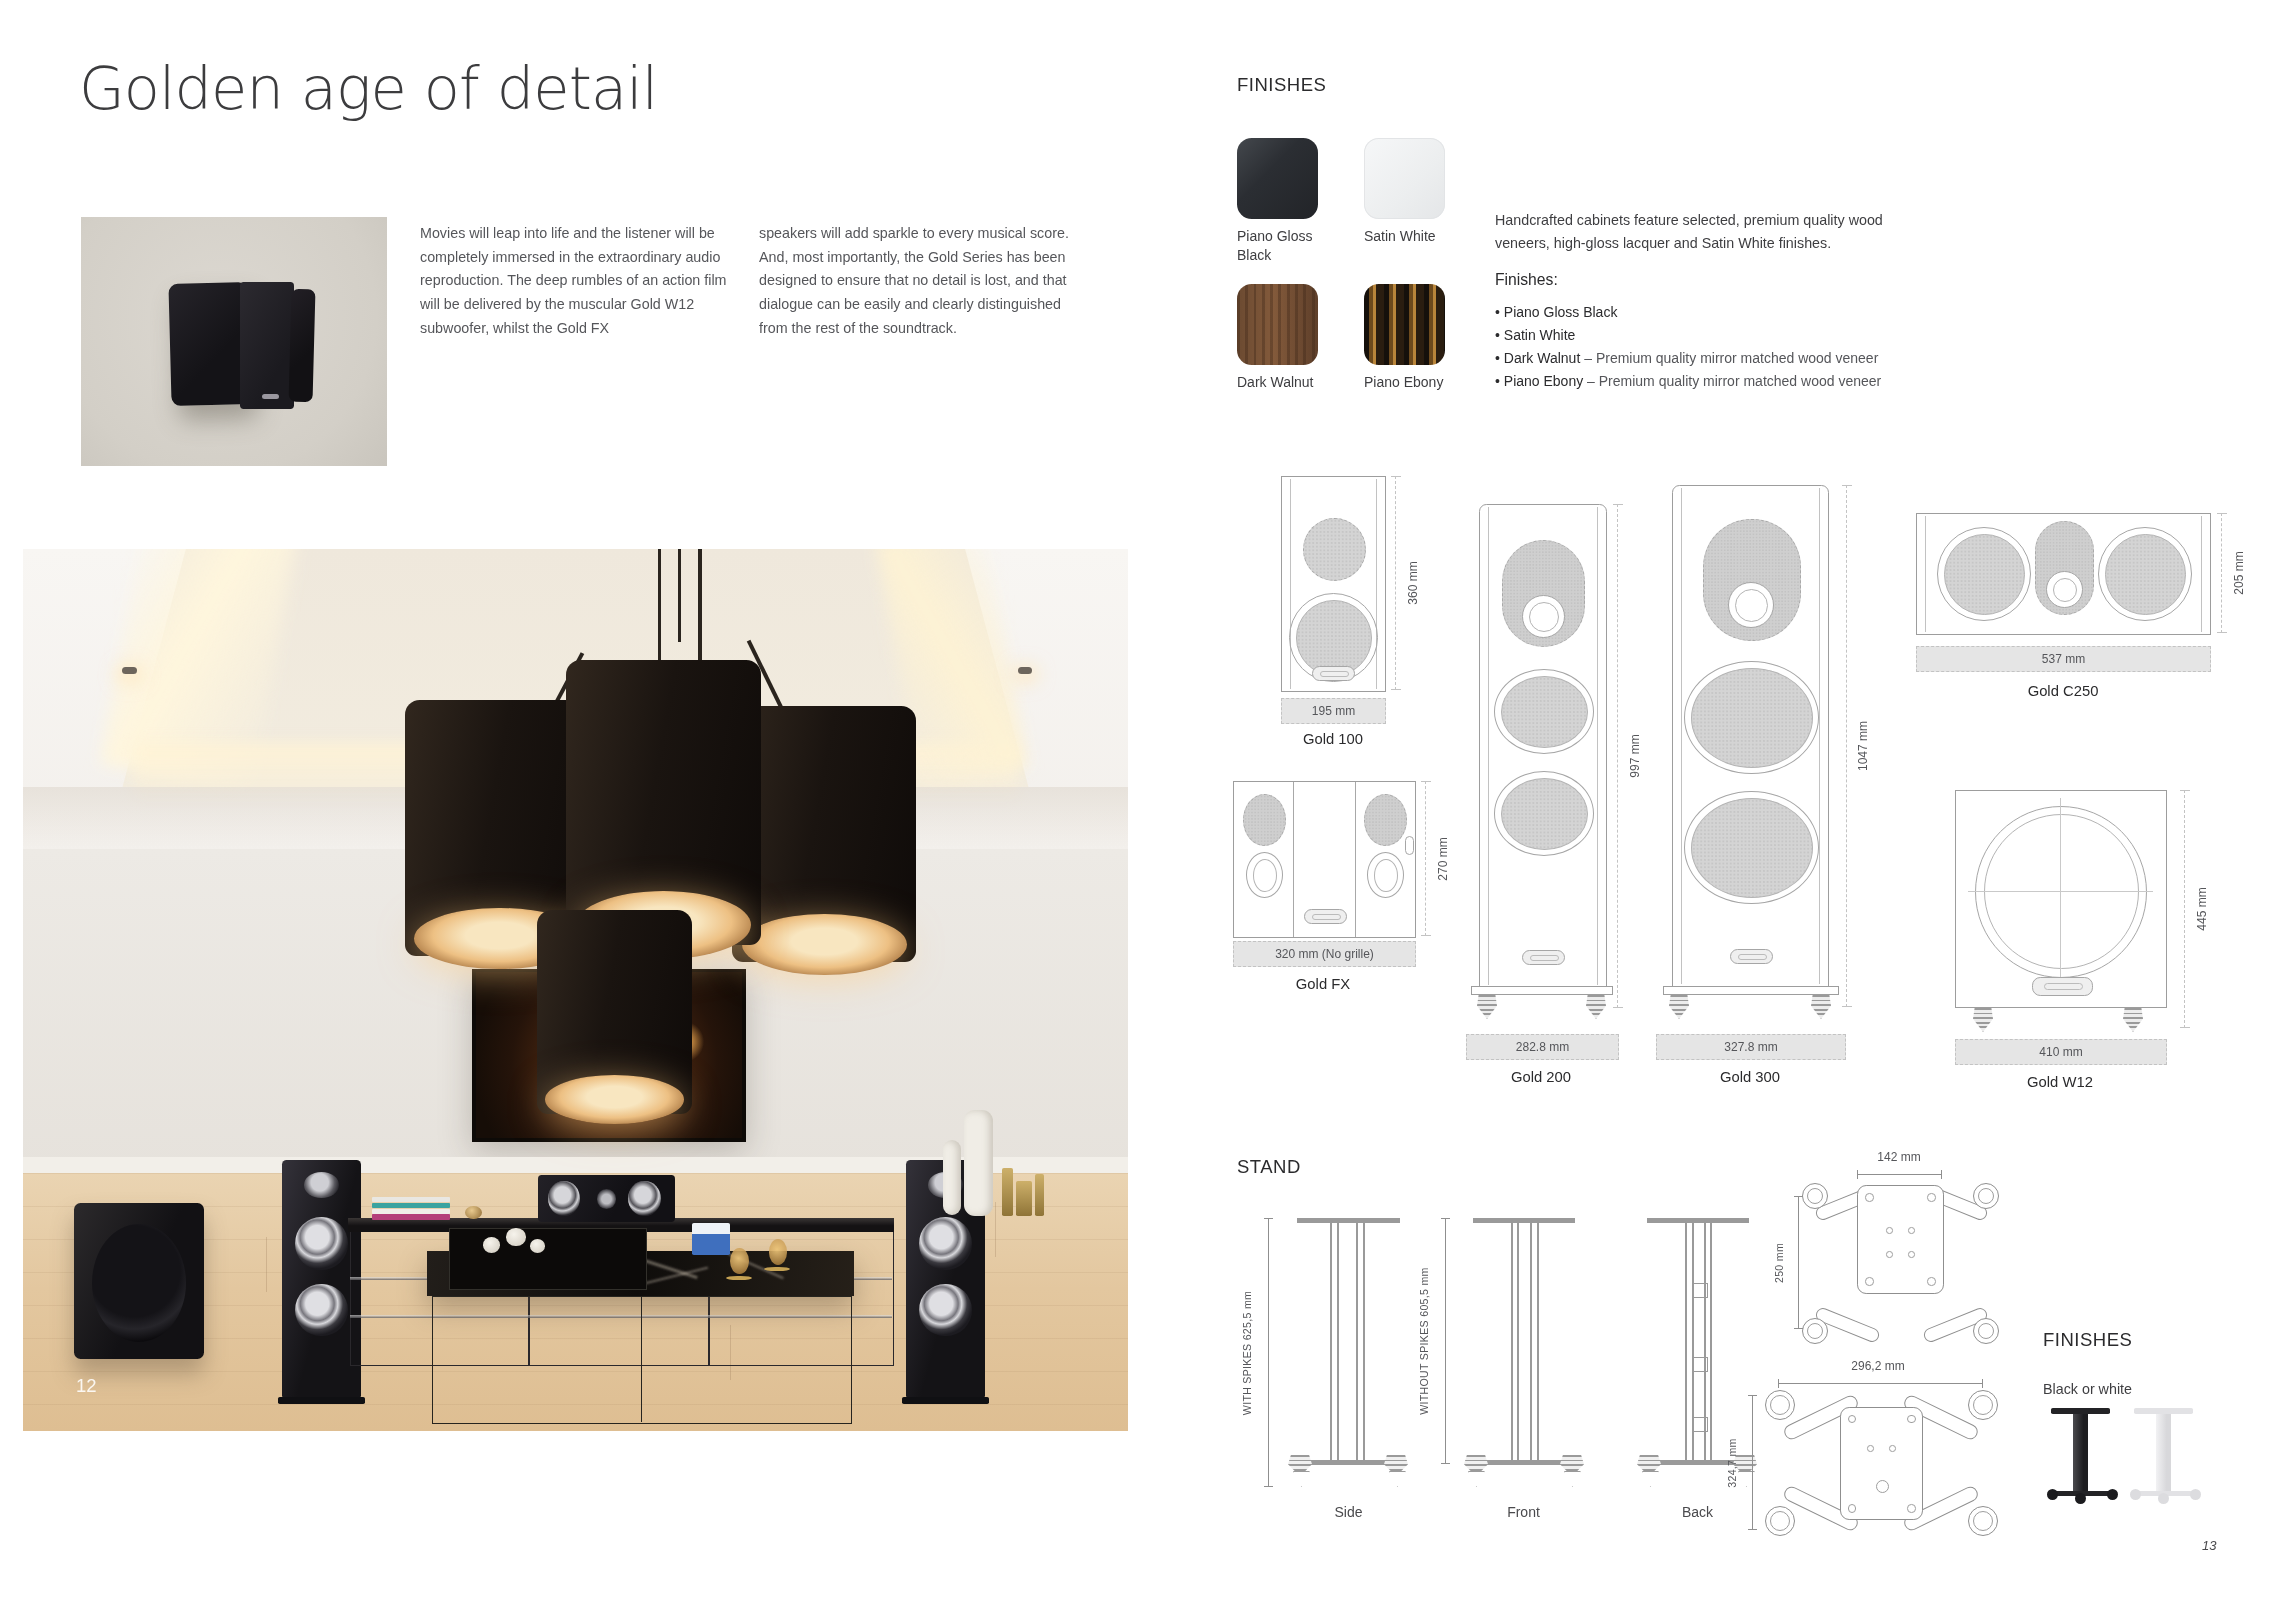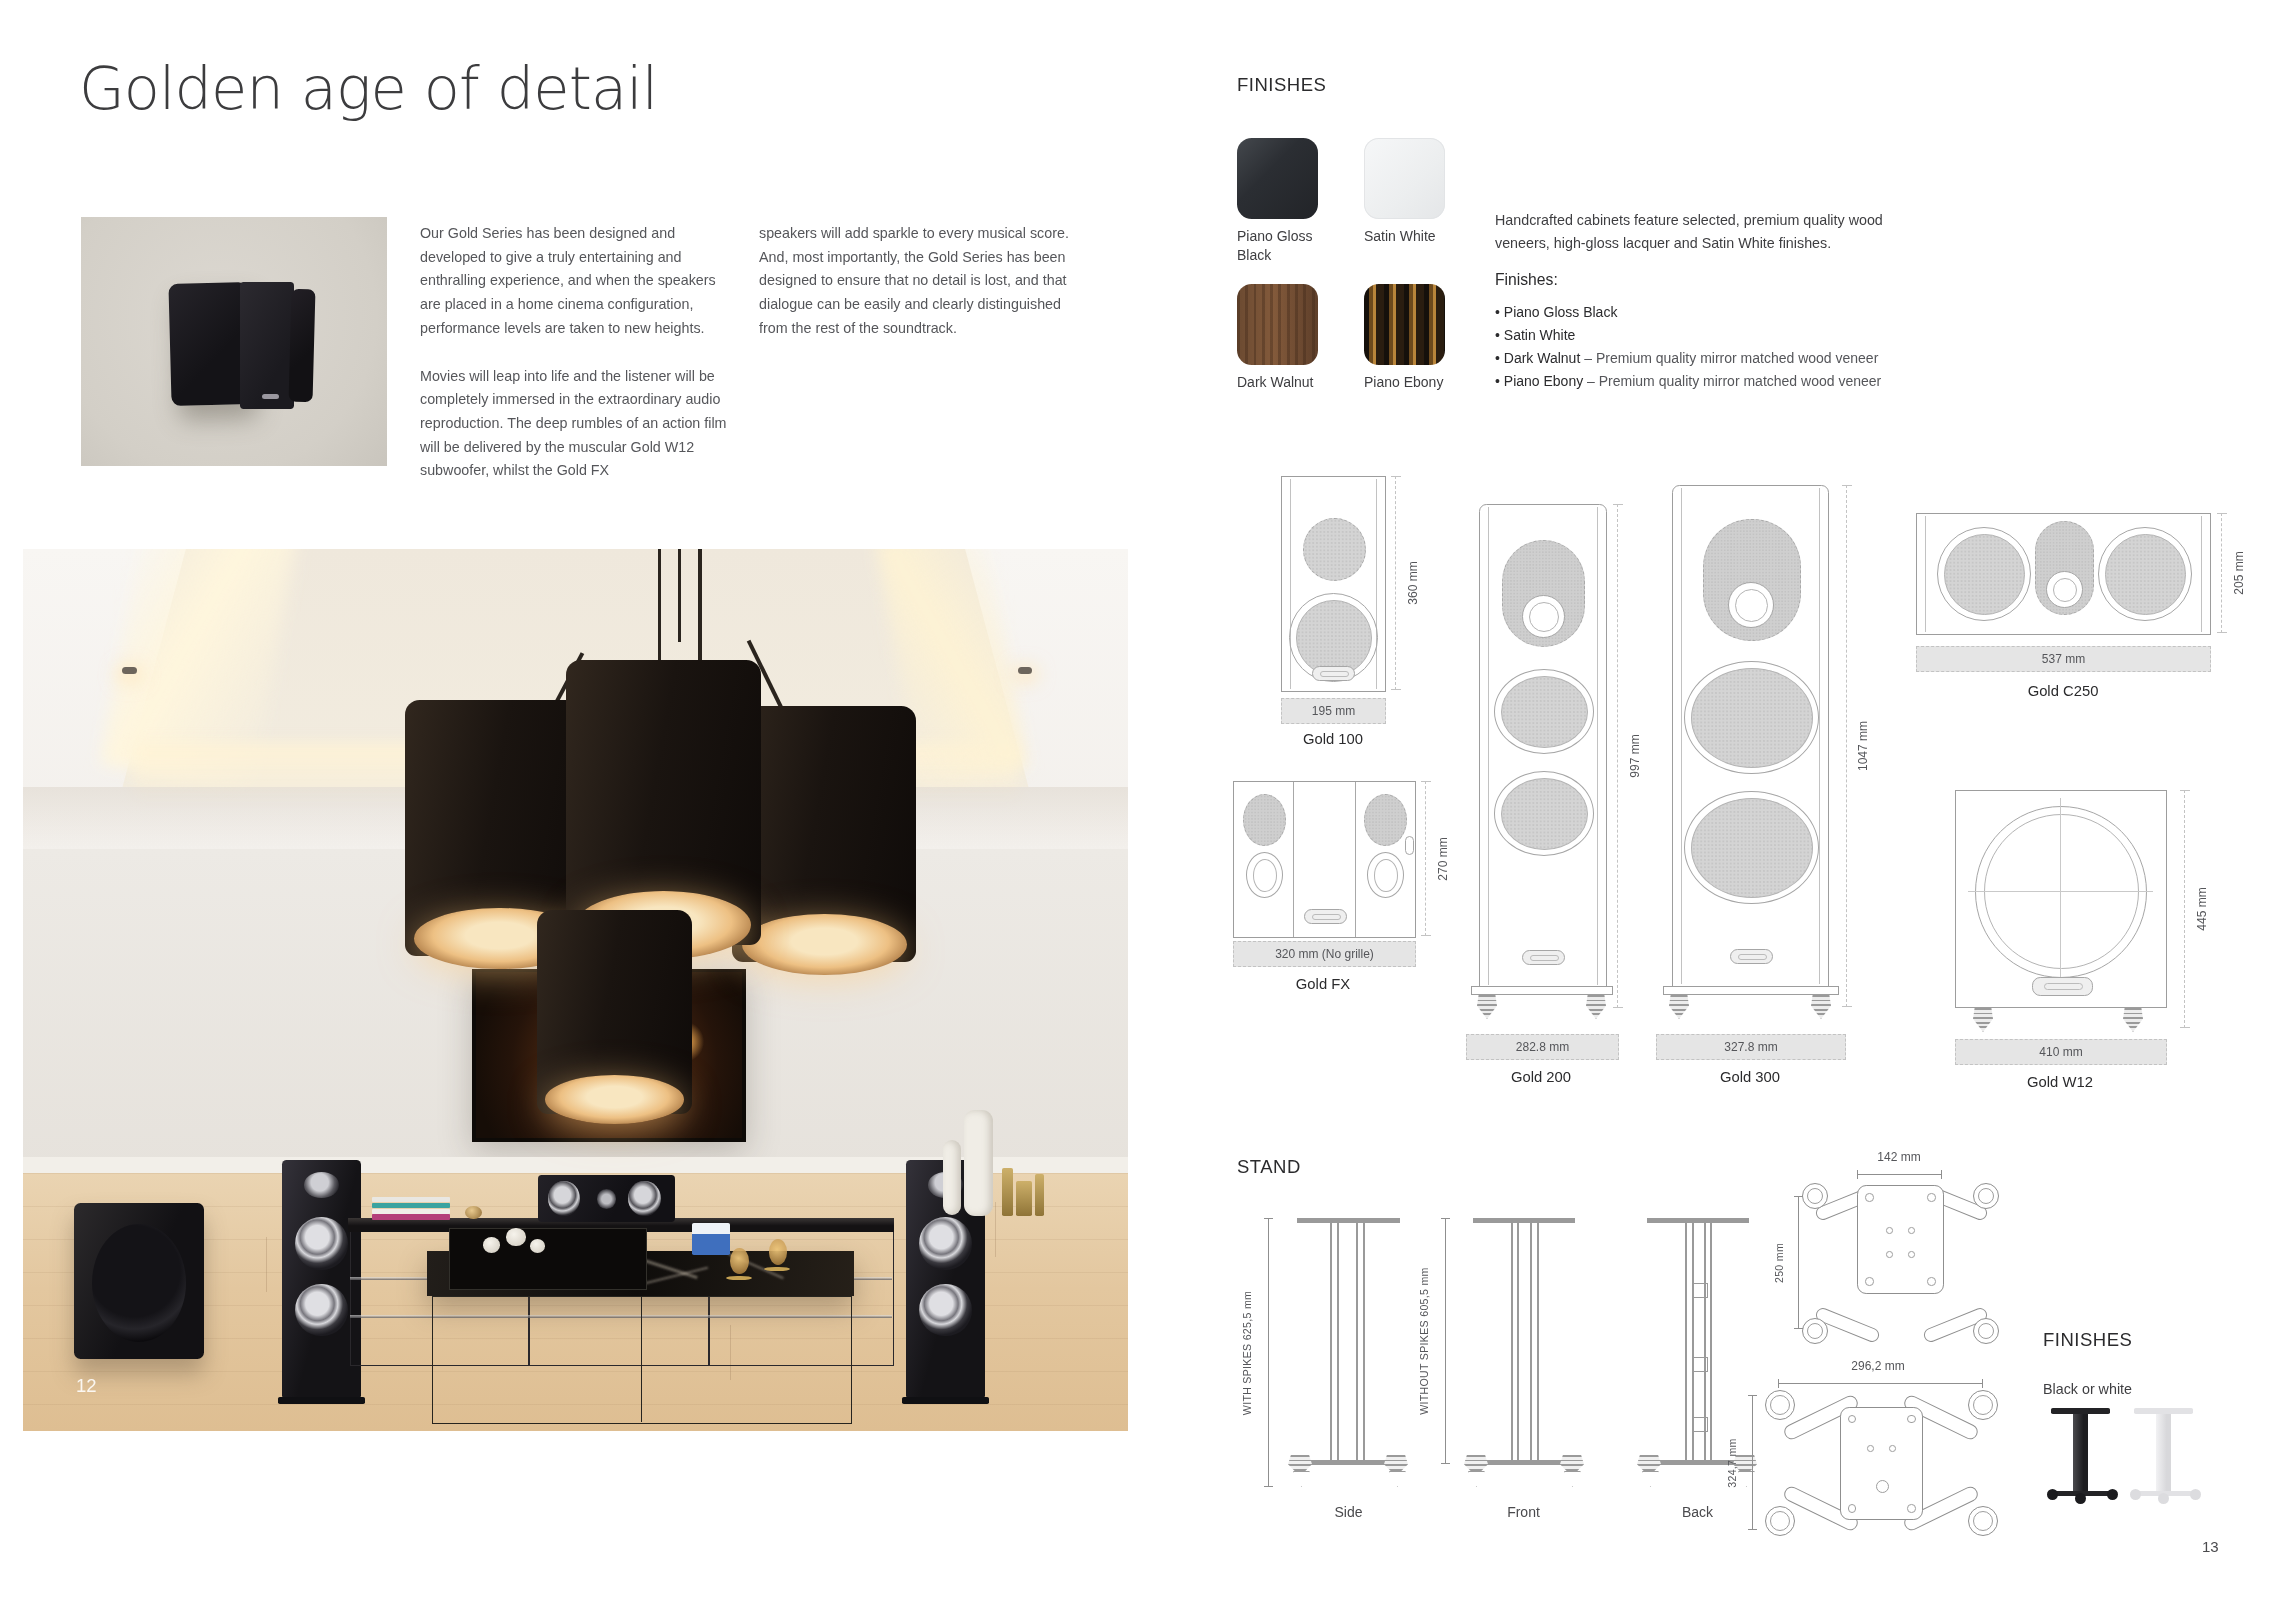--- a/index.html
+++ b/index.html
@@ -125,38 +125,37 @@
   .stand-black .sp-col{background:linear-gradient(90deg,#4a4a4e,#1d1d20 70%);}
   .stand-black .sp-top,.stand-black .sp-base{background:#232326;}
   .stand-black .sp-ball{background:#1b1b1e;}
   .stand-white .sp-col{background:linear-gradient(90deg,#f2f2f4,#d8d8db 70%);}
   .stand-white .sp-top,.stand-white .sp-base{background:#e2e2e5;}
   .stand-white .sp-ball{background:#dcdcdf;}
   .sp-top{position:absolute;left:0;top:0;width:59px;height:5.5px;border-radius:1.8px;}
   .sp-col{position:absolute;left:22px;top:5.5px;width:14.8px;height:79px;}
   .sp-base{position:absolute;left:-1.8px;top:83px;width:63px;height:4.6px;border-radius:1.8px;}
   .sp-ball{position:absolute;top:81px;width:11px;height:11px;border-radius:50%;}
-  .pagenum-right{left:2202px;top:1538px;font-size:15px;color:#4a4a4d;}
+  .pagenum-right{left:2202px;top:1538px;font-size:13px;color:#4a4a4d;font-style:italic;}
 </style>
 </head>
 <body>
 
 <div class="abs" style="left:0;top:0;width:2289px;height:1619px;">
 
   <h1 class="abs title" style="margin:0;">Golden age of detail</h1>
 
   <div class="abs photo-small">
     <div class="abs fx-grille-l"></div>
     <div class="abs fx-body"></div>
     <div class="abs fx-grille-r"></div>
     <div class="abs fx-logo"></div>
   </div>
 
   <div class="abs col col1">
-    <p>Our Gold Series has been designed and developed to give a truly entertaining and enthralling experience, and when the speakers are placed in a home cinema configuration, performance levels are taken to new heights.</p>
     <p>Movies will leap into life and the listener will be completely immersed in the extraordinary audio reproduction. The deep rumbles of an action film will be delivered by the muscular Gold W12 subwoofer, whilst the Gold FX</p>
   </div>
   <div class="abs col col2">
     <p>speakers will add sparkle to every musical score. And, most importantly, the Gold Series has been designed to ensure that no detail is lost, and that dialogue can be easily and clearly distinguished from the rest of the soundtrack.</p>
   </div>
 
   <div class="abs photo-large">
     <div class="abs ph-ceiling"></div>
     <div class="abs ph-recess"></div>
     <div class="abs ph-glow-l"></div>

